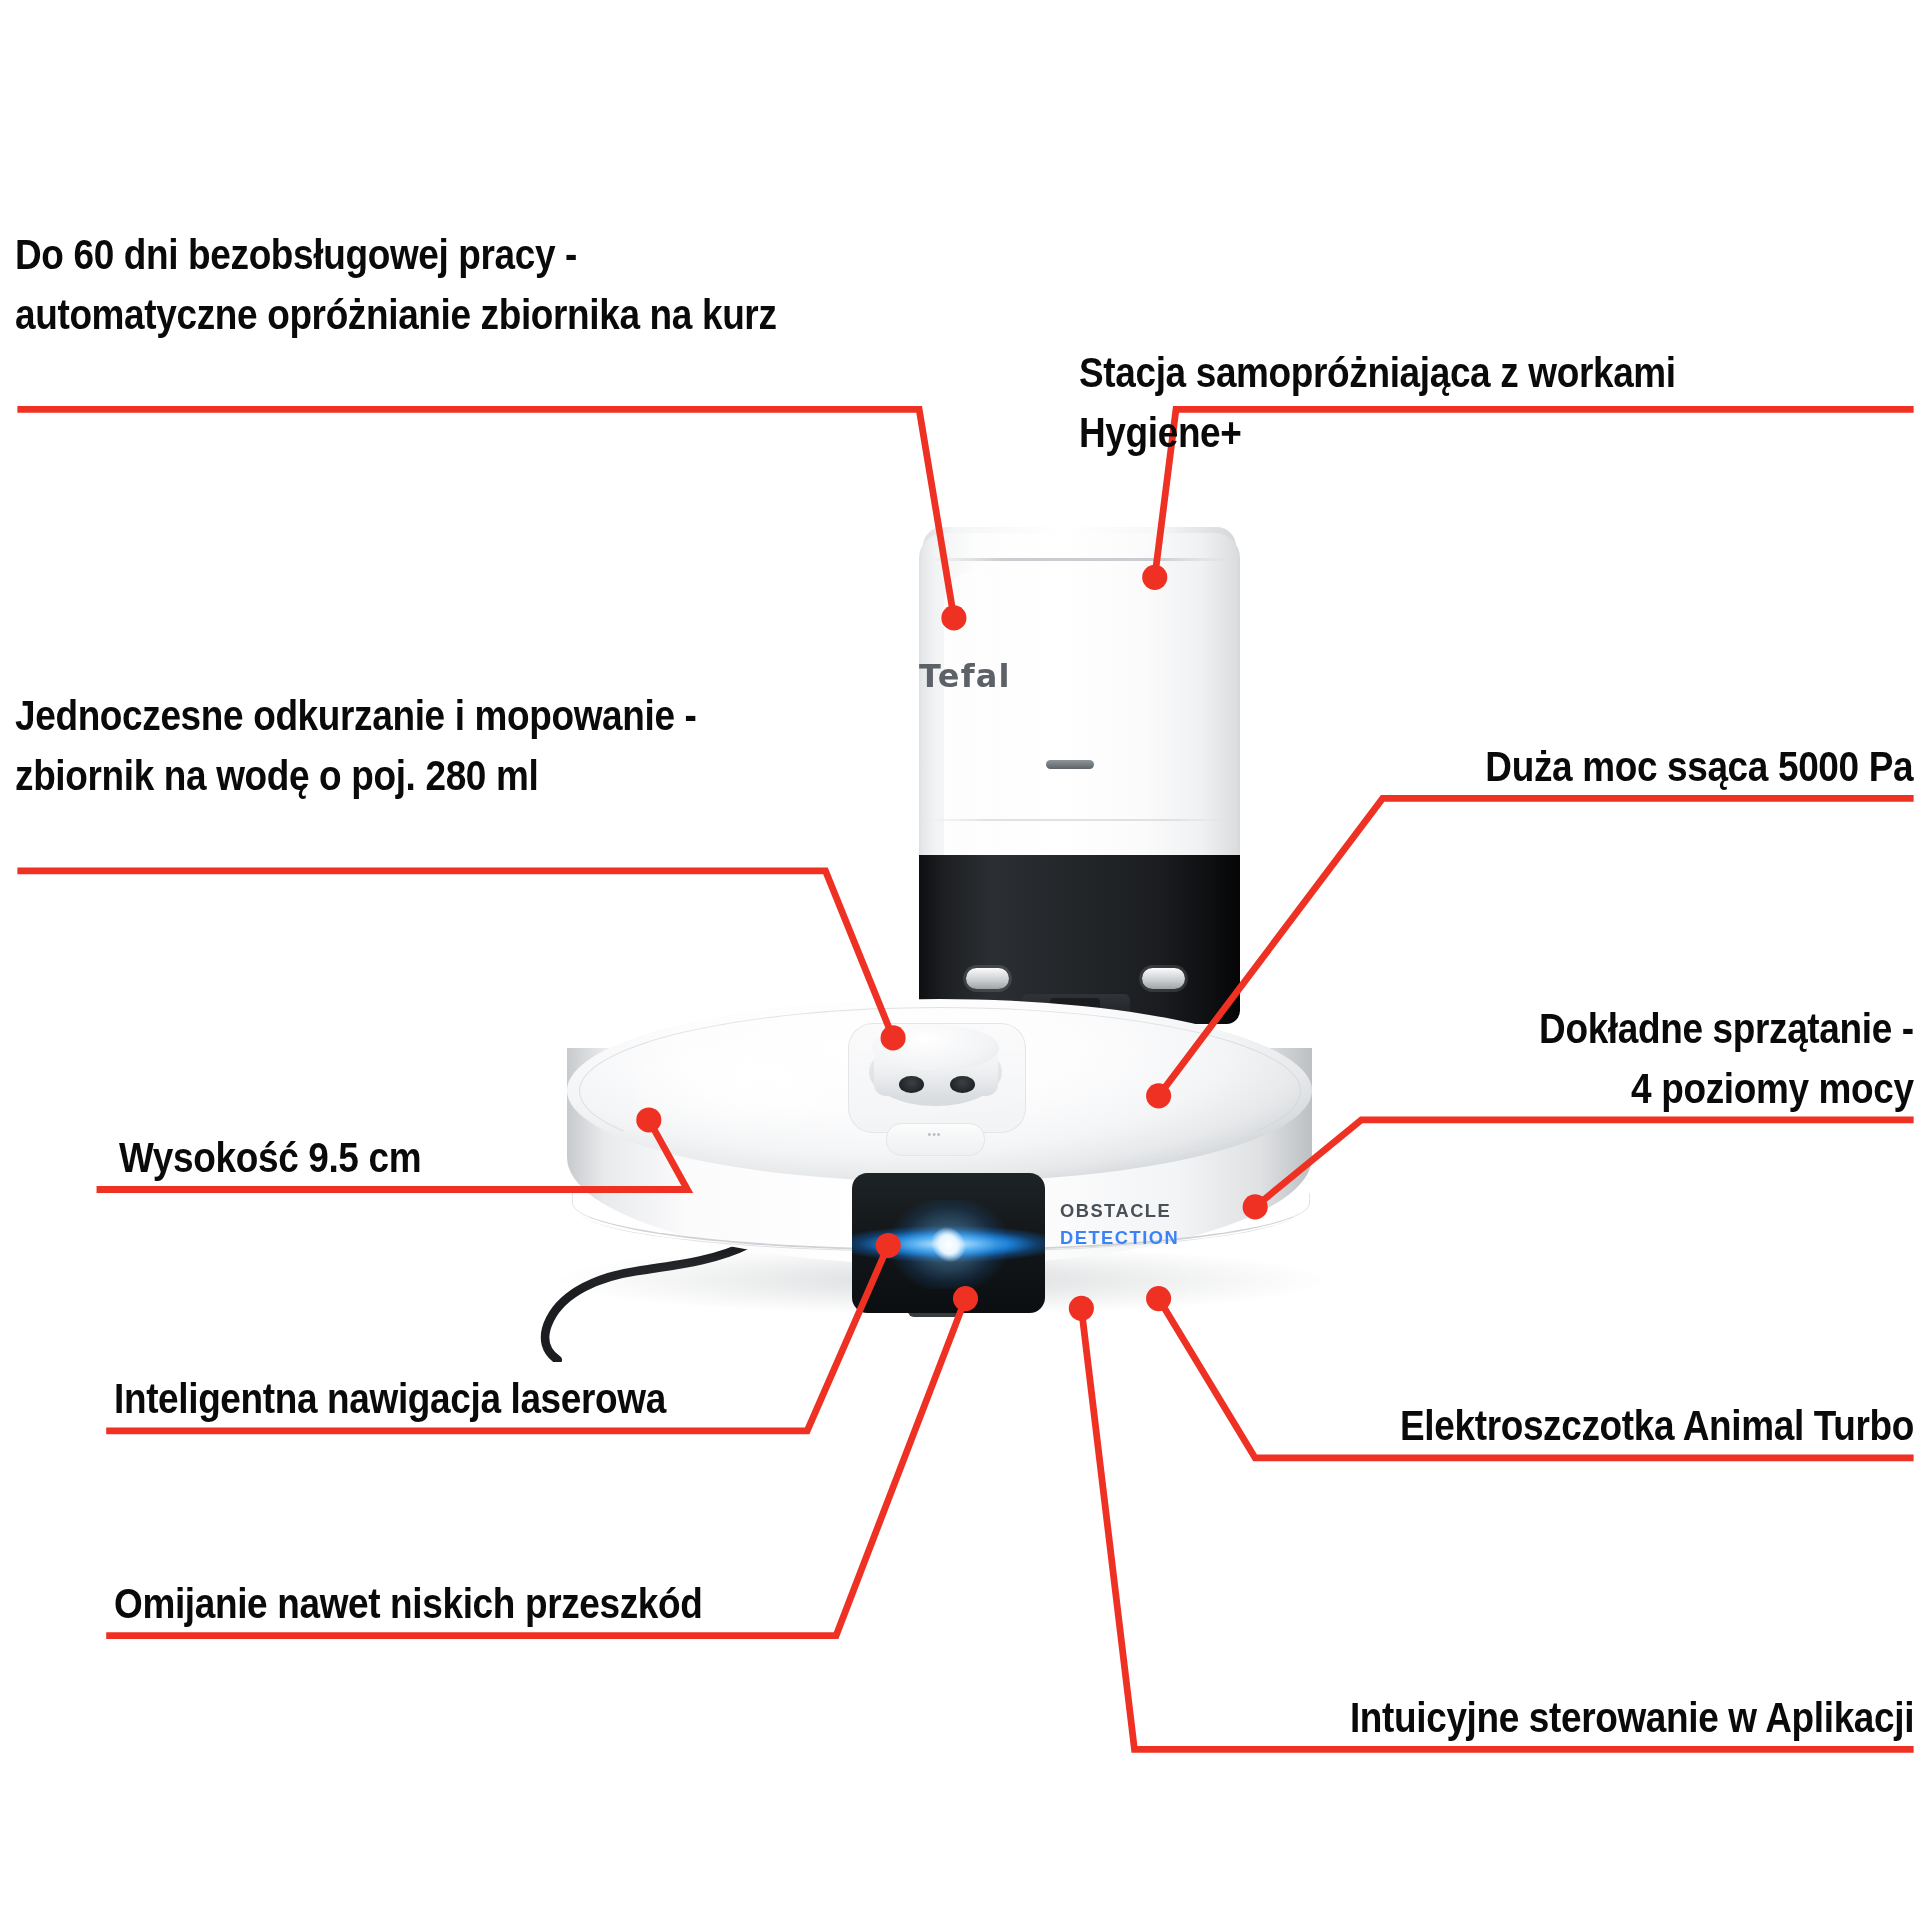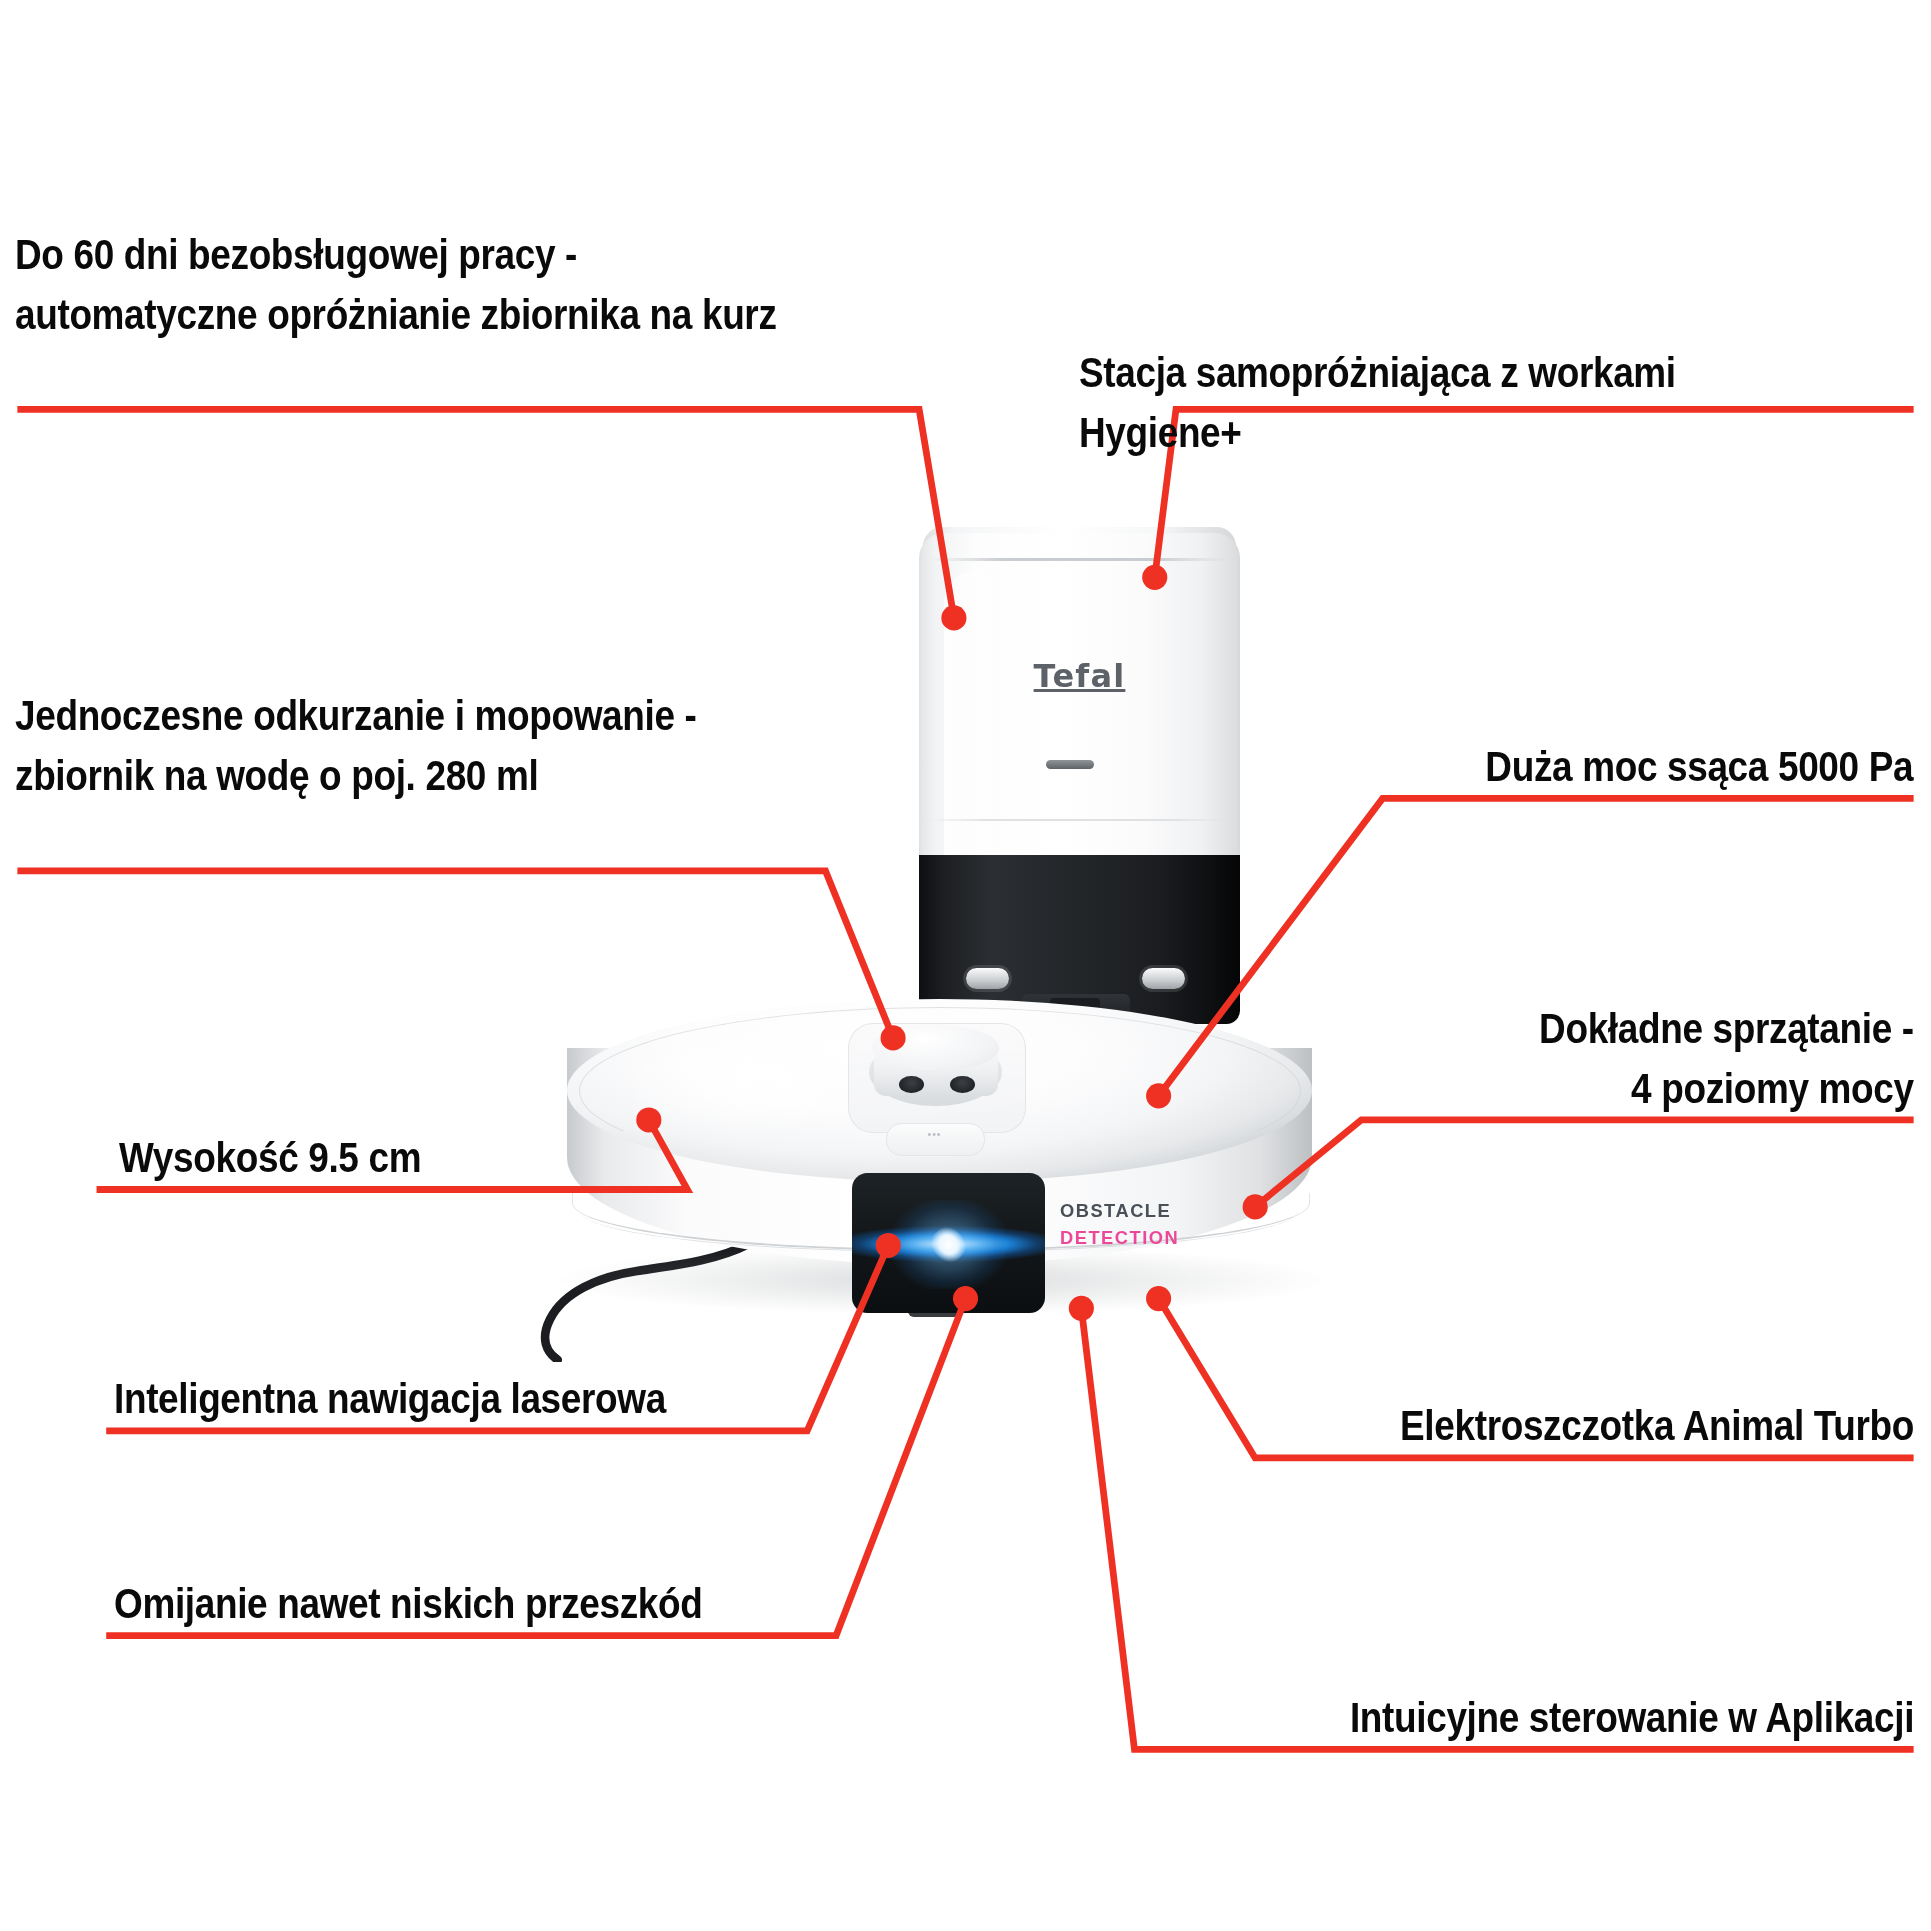--- a/index.html
+++ b/index.html
@@ -93,27 +93,26 @@
     top: 819px;
     width: 309px;
     height: 1.9px;
     background: linear-gradient(90deg, rgba(210,212,215,0), #dfe1e3 20%, #dfe1e3 80%, rgba(210,212,215,0));
   }
   .tefal-logo {
     position: absolute;
     left: 919px;
     top: 657px;
     width: 321px;
-    text-align: center;
+    text-align: left;
     font-size: 32px;
     font-weight: bold;
     letter-spacing: 1.2px;
     color: #5d6268;
     font-family: "DejaVu Sans", sans-serif;
-    text-decoration: underline;
   }
   .dock-slot {
     position: absolute;
     left: 1046px;
     top: 760px;
     width: 48px;
     height: 8.7px;
     border-radius: 4.8px;
     background: linear-gradient(180deg, #8f9498, #5e6367);
   }
@@ -337,21 +336,21 @@
     position: absolute;
     left: 1060px;
     top: 1197px;
     font-family: "Liberation Sans", sans-serif;
     font-size: 18.3px;
     font-weight: bold;
     letter-spacing: 1.5px;
     line-height: 27px;
   }
   .od-text .l1 { color: #4a5058; display: block; }
-  .od-text .l2 { color: #ec4899; display: block; }
+  .od-text .l2 { color: #3b82f6; display: block; }
 
   
   .cable {
     position: absolute;
     left: 521px;
     top: 1236px;
     width: 232px;
     height: 126px;
   }
 

